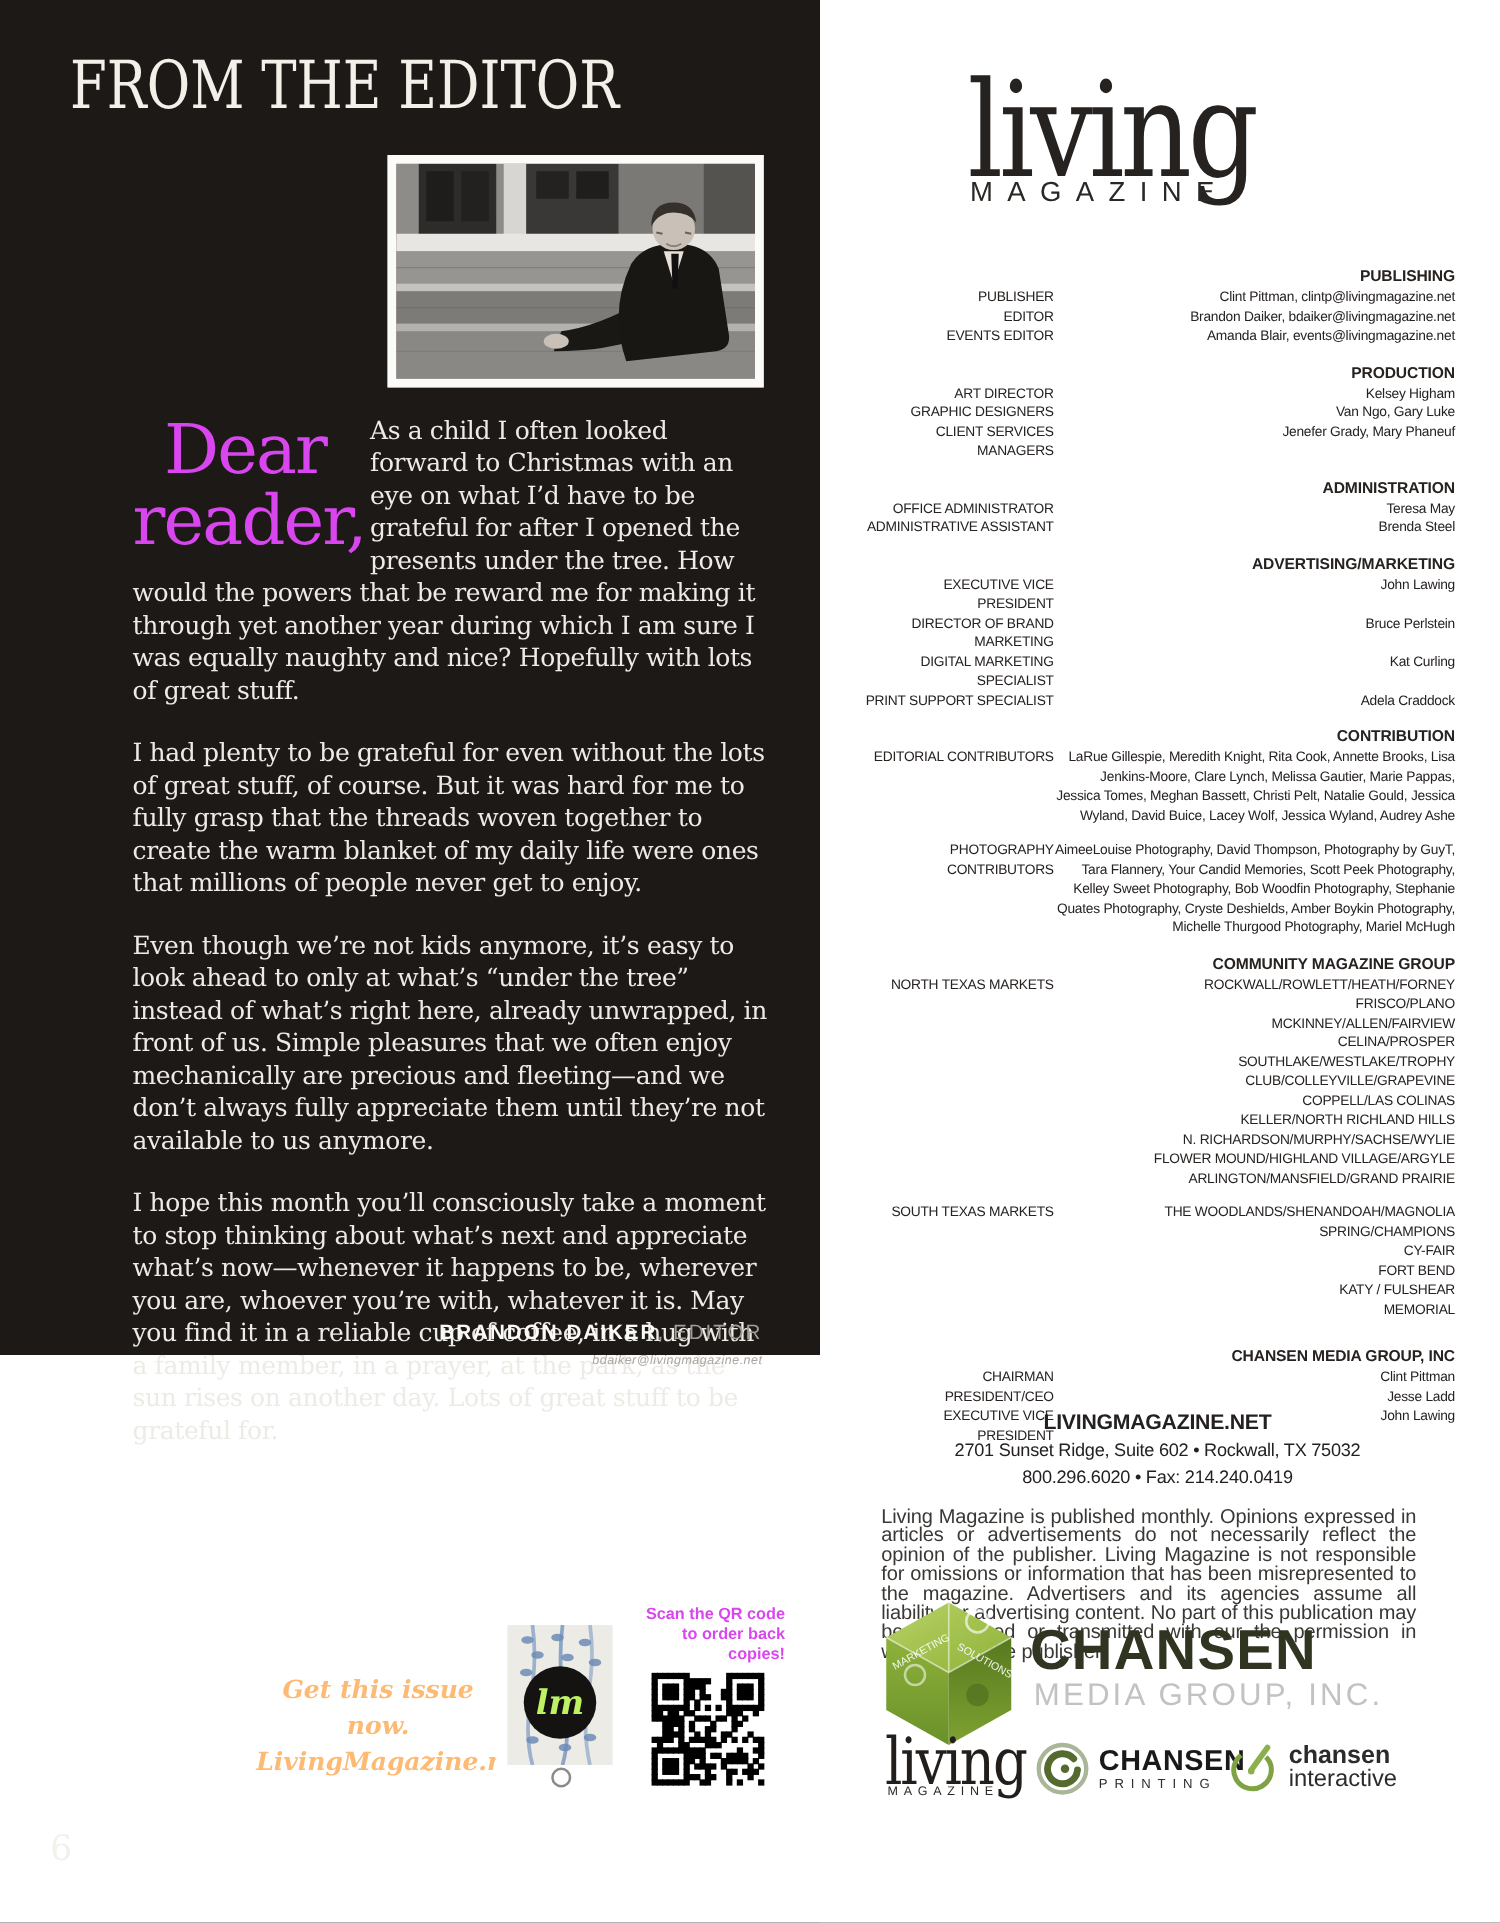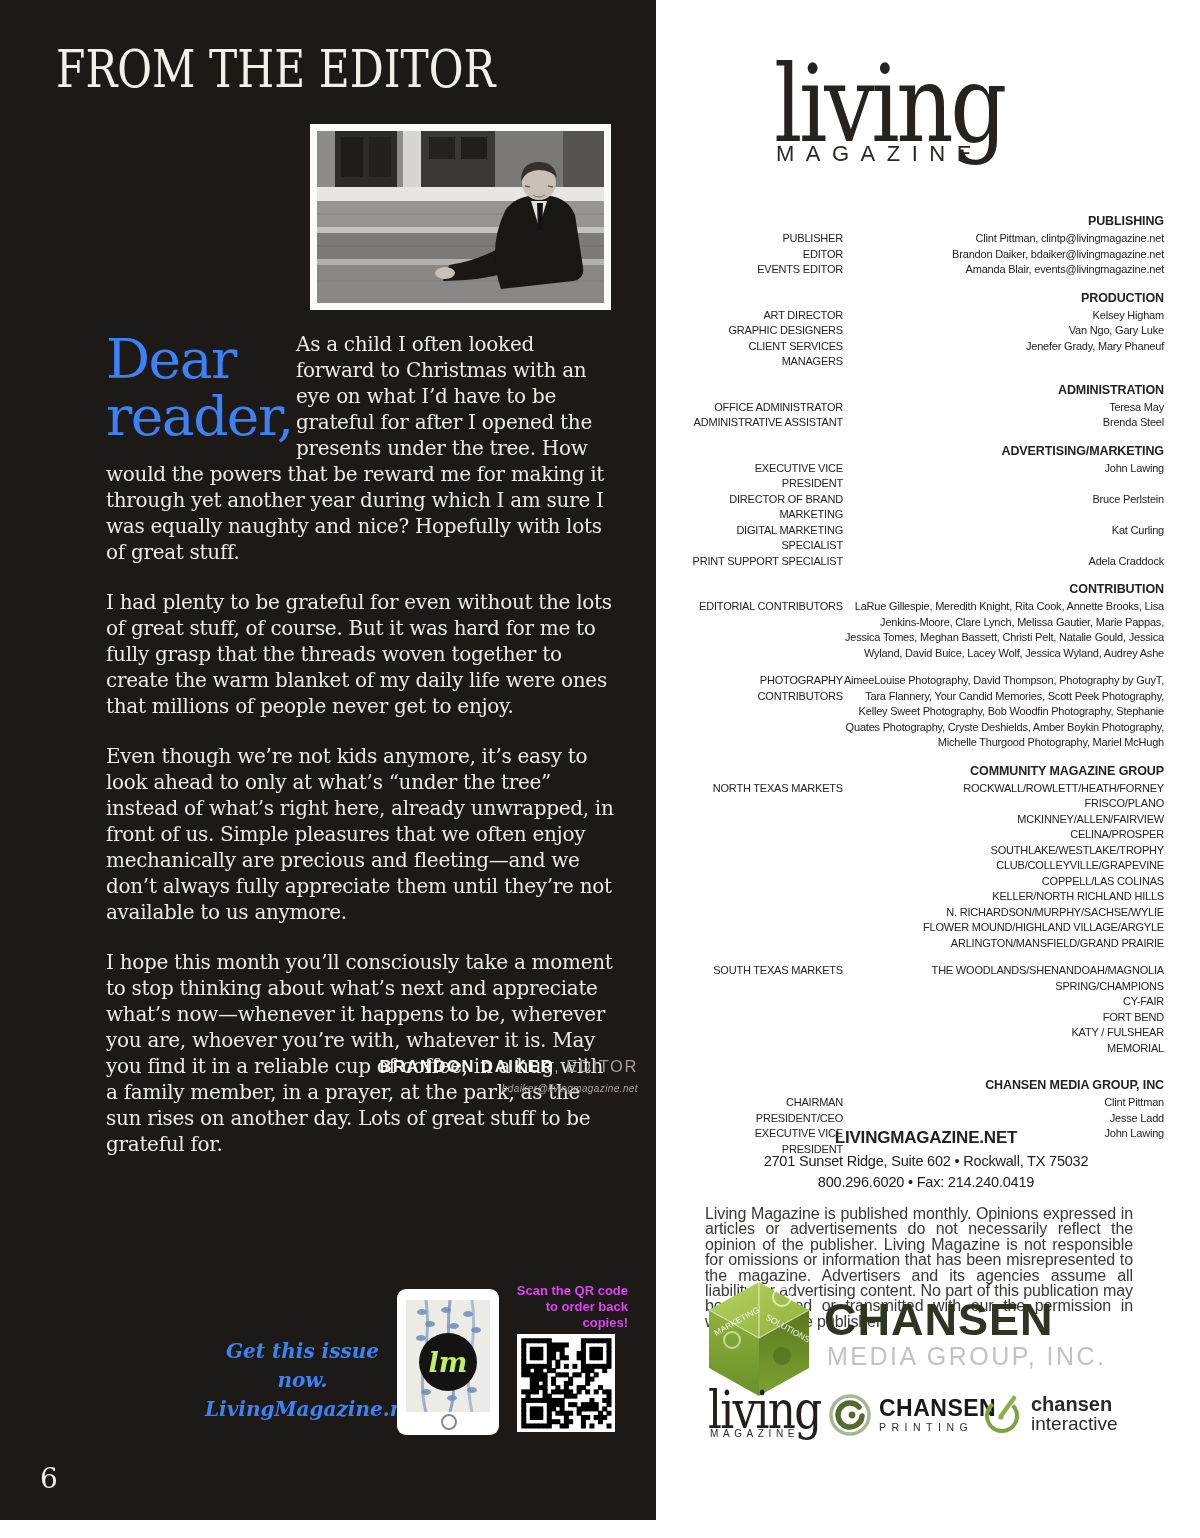--- a/index.html
+++ b/index.html
@@ -1,37 +1,37 @@
 <!DOCTYPE html>
 <html><head>
 <meta charset="utf-8">
 <style>
   html,body{margin:0;padding:0;background:#777;}
   .page{position:relative;width:1200px;height:1538px;overflow:hidden;background:#ffffff;}
 
   
-  .left-panel{position:absolute;left:0;top:0;width:656px;height:1520px;background:#1d1916;padding-left:28px;}
+  .left-panel{position:absolute;left:0;top:0;width:656px;height:1084px;background:#1d1916;}
   .from-editor-title{position:absolute;left:56px;top:38px;font-family:"DejaVu Serif",serif;
     font-size:53px;color:#f3f0ea;transform:scaleX(.8);transform-origin:left top;white-space:nowrap;}
   .editor-photo{position:absolute;left:310px;top:124px;width:287px;height:172px;border:7px solid #fbfbfa;background:#9a9894;}
   .editor-photo svg{display:block;}
 
   .letter{position:absolute;left:106px;top:331px;width:508px;font-family:"DejaVu Serif",serif;
     font-size:20px;line-height:26px;letter-spacing:-.3px;color:#edebe6;}
   .letter p{margin:0 0 24px;}
-  .salutation{float:left;width:190px;padding-right:10px;box-sizing:border-box;text-align:left;
-    font-size:55px;line-height:57px;letter-spacing:-1.5px;color:#3b82f6;}
+  .salutation{float:left;width:190px;padding-right:10px;box-sizing:border-box;text-align:center;
+    font-size:55px;line-height:57px;letter-spacing:-1.5px;color:#d946ef;}
 
   .signature{position:absolute;right:46px;top:1057px;text-align:right;font-family:"Liberation Sans",sans-serif;}
   .sig-name{font-weight:700;font-size:16.5px;letter-spacing:1.6px;color:#fbfaf8;}
   .sig-role{font-weight:400;font-size:16.5px;letter-spacing:1.6px;color:#a29d98;}
   .sig-email{font-style:italic;font-size:10px;letter-spacing:.4px;color:#aaa5a0;margin-top:7px;}
 
   .promo-text{position:absolute;left:205px;top:1337px;width:195px;text-align:center;
-    font-family:"DejaVu Serif",serif;font-style:italic;font-weight:700;font-size:20px;line-height:29px;color:#3b82f6;}
+    font-family:"DejaVu Serif",serif;font-style:italic;font-weight:700;font-size:20px;line-height:29px;color:#fdba74;}
   .tablet{position:absolute;left:397px;top:1289px;width:102px;height:146px;background:#ffffff;border-radius:9px;}
   .tablet-screen{position:absolute;left:9px;right:9px;top:11px;bottom:23px;background:#e9e8e3;overflow:hidden;}
   .tablet-screen svg{display:block;}
   .lm-circle{position:absolute;left:50%;top:50%;width:58px;height:58px;margin:-29px 0 0 -29px;background:#151312;
     border-radius:50%;display:flex;align-items:center;justify-content:center;color:#bef264;
     font-family:"DejaVu Serif",serif;font-style:italic;font-weight:700;font-size:27px;}
   .home-btn{position:absolute;bottom:5px;left:50%;margin-left:-7px;width:12px;height:12px;border:2px solid #8a8a8a;border-radius:50%;}
   .qr-caption{position:absolute;left:510px;top:1283px;width:118px;text-align:right;
     font-family:"Liberation Sans",sans-serif;font-weight:700;font-size:13px;line-height:16px;color:#d946ef;}
   .qr{position:absolute;left:517px;top:1334px;width:98px;height:98px;background:#fff;}

